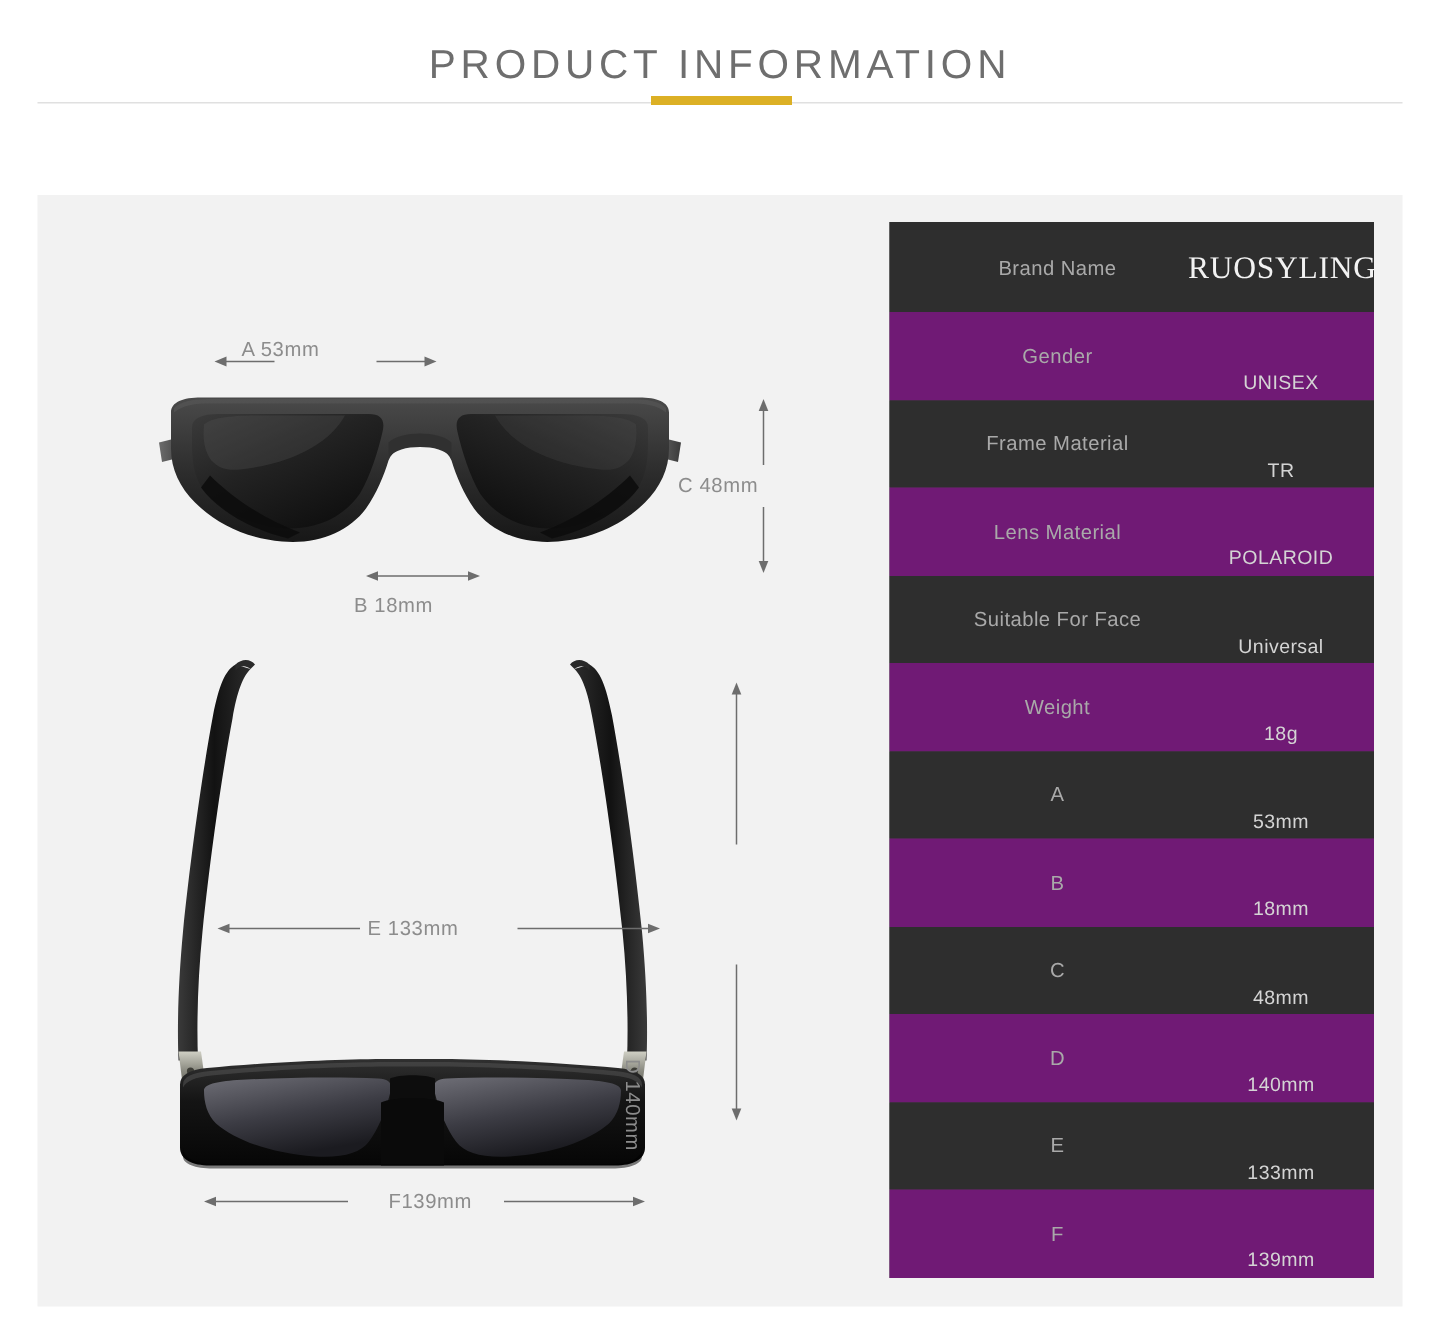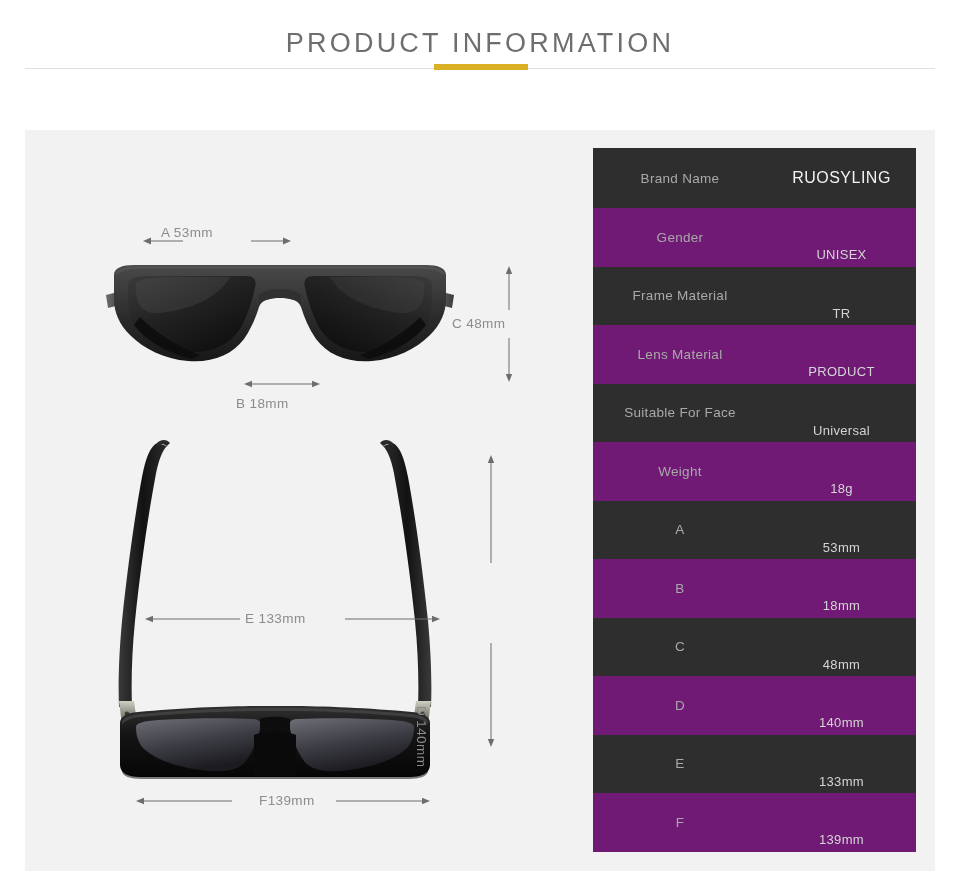--- a/index.html
+++ b/index.html
@@ -112,20 +112,21 @@
     position: absolute;
     left: 568px; top: 18px;
     width: 323px;
     background: #3a3a3a;
   }
   .spec-row {
     display: flex;
     align-items: center;
     height: 58.5px;
     box-sizing: border-box;
+    padding-left: 25px;
   }
   .spec-row.odd  { background: #2e2e2e; }
   .spec-row.even { background: #701a75; }
   .spec-row.header-row { height: 60px; background: #2e2e2e; }
 
   .spec-key {
     flex: 0 0 174px;
     text-align: center;
     color: #a9a9a9;
     font-size: 13.5px;
@@ -134,22 +135,22 @@
   .spec-val {
     flex: 1 1 auto;
     text-align: center;
     color: #d4d4d4;
     font-size: 13px;
     letter-spacing: 0.3px;
     margin-top: 35px;
   }
   .brand-val {
     color: #f2f2f2;
-    font-size: 16px;
-    font-family: Liberation Sans, sans-serif;
+    font-size: 21px;
+    font-family: Liberation Serif, serif;
     letter-spacing: 0.5px;
     text-align: center;
     flex: 1 1 auto;
   }
 </style>
 </head>
 <body>
 
 <div class="header">
   <div class="page-title">PRODUCT INFORMATION</div>
@@ -381,21 +382,21 @@
       <div class="spec-val">UNISEX</div>
     </div>
 
     <div class="spec-row odd">
       <div class="spec-key">Frame Material</div>
       <div class="spec-val">TR</div>
     </div>
 
     <div class="spec-row even">
       <div class="spec-key">Lens Material</div>
-      <div class="spec-val">PRODUCT</div>
+      <div class="spec-val">POLAROID</div>
     </div>
 
     <div class="spec-row odd">
       <div class="spec-key">Suitable For Face</div>
       <div class="spec-val">Universal</div>
     </div>
 
     <div class="spec-row even">
       <div class="spec-key">Weight</div>
       <div class="spec-val">18g</div>

